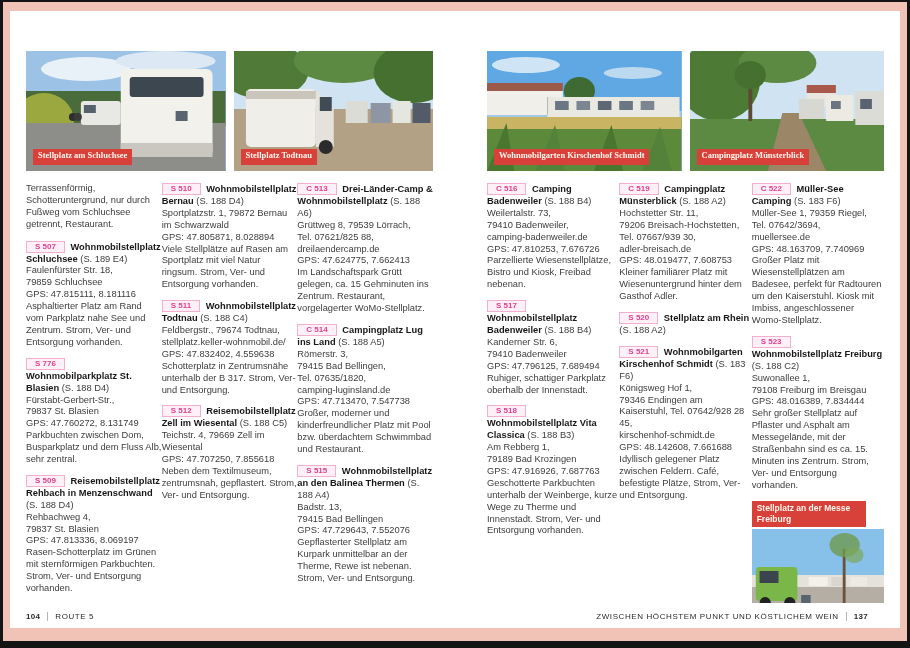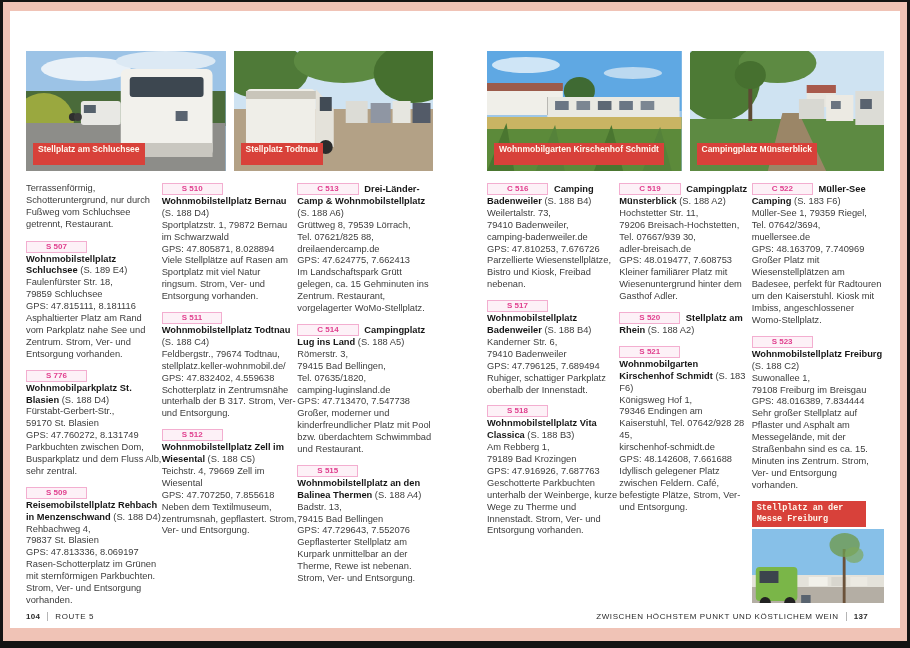--- a/index.html
+++ b/index.html
@@ -24,41 +24,41 @@
 
   .photo-row{display:flex;gap:8px;margin-bottom:12px;}
   .photo{
     position:relative;flex:1;height:120px;overflow:hidden;background:#9ec7e8;
   }
   .photo svg{display:block;width:100%;height:100%;}
   .photo-label{
     position:absolute;left:7px;bottom:6px;
     background:#d8413a;color:#fff6ec;
     font-weight:bold;font-size:8.5px;line-height:11px;
-    padding:1px 5px 10px;white-space:nowrap;
+    padding:1px 5px 4px;white-space:nowrap;font-family:Liberation Serif, serif;
   }
 
   .columns{display:flex;height:420px;overflow:hidden;}
   .col{flex:1;min-width:0;}
   .intro, .entry-body{
     font-size:9.3px;line-height:11.9px;color:#3c3c3c;
     white-space:pre-line;
   }
   .intro{margin:0 0 10px 0;}
   .entry{margin-bottom:9px;}
   .entry-head{margin:0;font-size:9.3px;line-height:11.9px;color:#1c1c1c;}
   .badge{
     display:inline-block;border:1px solid #f3aed0;background:#fdf1f7;
     color:#e0408f;font-weight:bold;font-size:8px;line-height:10px;
-    padding:0 19px;margin-right:3px;vertical-align:1px;
+    padding:0 8px;margin-right:3px;vertical-align:1px;
   }
   .entry-title{font-weight:bold;color:#171717;}
   .entry-mapref{color:#3c3c3c;}
 
-  .bottom-photo-block{margin-top:4px;font-family:Liberation Mono, monospace;}
+  .bottom-photo-block{margin-top:4px;}
   .bottom-photo-label{
     display:inline-block;background:#d8413a;color:#fff6ec;
     font-weight:bold;font-size:8.5px;line-height:11px;
     padding:2px 5px;max-width:104px;margin-bottom:2px;
   }
   .bottom-photo{position:relative;width:100%;height:104px;overflow:hidden;background:#8ec4ea;}
   .bottom-photo svg{display:block;width:100%;height:100%;}
 
   .footer{
     position:absolute;bottom:7px;font-size:8px;letter-spacing:0.6px;
@@ -123,21 +123,21 @@
         <div class="entry">
           <p class="entry-head"><span class="badge">S 507</span> <span class="entry-title">Wohnmobilstellplatz Schluchsee</span> <span class="entry-mapref">(S. 189 E4)</span></p>
           <div class="entry-body">Faulenfürster Str. 18,
 79859 Schluchsee
 GPS: 47.815111, 8.181116
 Asphaltierter Platz am Rand vom Parkplatz nahe See und Zentrum. Strom, Ver- und Entsorgung vorhanden.</div>
         </div>
         <div class="entry">
           <p class="entry-head"><span class="badge">S 776</span> <span class="entry-title">Wohnmobilparkplatz St. Blasien</span> <span class="entry-mapref">(S. 188 D4)</span></p>
           <div class="entry-body">Fürstabt-Gerbert-Str.,
-59170 St. Blasien
+79837 St. Blasien
 GPS: 47.760272, 8.131749
 Parkbuchten zwischen Dom, Busparkplatz und dem Fluss Alb, sehr zentral.</div>
         </div>
         <div class="entry">
           <p class="entry-head"><span class="badge">S 509</span> <span class="entry-title">Reisemobilstellplatz Rehbach in Menzenschwand</span> <span class="entry-mapref">(S. 188 D4)</span></p>
           <div class="entry-body">Rehbachweg 4,
 79837 St. Blasien
 GPS: 47.813336, 8.069197
 Rasen-Schotterplatz im Grünen mit sternförmigen Parkbuchten. Strom, Ver- und Entsorgung vorhanden.</div>
         </div>
@@ -150,21 +150,21 @@
 Viele Stellplätze auf Rasen am Sportplatz mit viel Natur ringsum. Strom, Ver- und Entsorgung vorhanden.</div>
         </div>
         <div class="entry">
           <p class="entry-head"><span class="badge">S 511</span> <span class="entry-title">Wohnmobilstellplatz Todtnau</span> <span class="entry-mapref">(S. 188 C4)</span></p>
           <div class="entry-body">Feldbergstr., 79674 Todtnau,
 stellplatz.keller-wohnmobil.de/
 GPS: 47.832402, 4.559638
 Schotterplatz in Zentrumsnähe unterhalb der B 317. Strom, Ver- und Entsorgung.</div>
         </div>
         <div class="entry">
-          <p class="entry-head"><span class="badge">S 512</span> <span class="entry-title">Wohnmobilstellplatz Zell im Wiesental</span> <span class="entry-mapref">(S. 188 C5)</span></p>
+          <p class="entry-head"><span class="badge">S 512</span> <span class="entry-title">Reisemobilstellplatz Zell im Wiesental</span> <span class="entry-mapref">(S. 188 C5)</span></p>
           <div class="entry-body">Teichstr. 4, 79669 Zell im Wiesental
 GPS: 47.707250, 7.855618
 Neben dem Textilmuseum, zentrumsnah, gepflastert. Strom, Ver- und Entsorgung.</div>
         </div>
       </div>
       <div class="col">
         <div class="entry">
           <p class="entry-head"><span class="badge">C 513</span> <span class="entry-title">Drei-Länder-Camp &amp; Wohnmobilstellplatz</span> <span class="entry-mapref">(S. 188 A6)</span></p>
           <div class="entry-body">Grüttweg 8, 79539 Lörrach,
 Tel. 07621/825 88,

